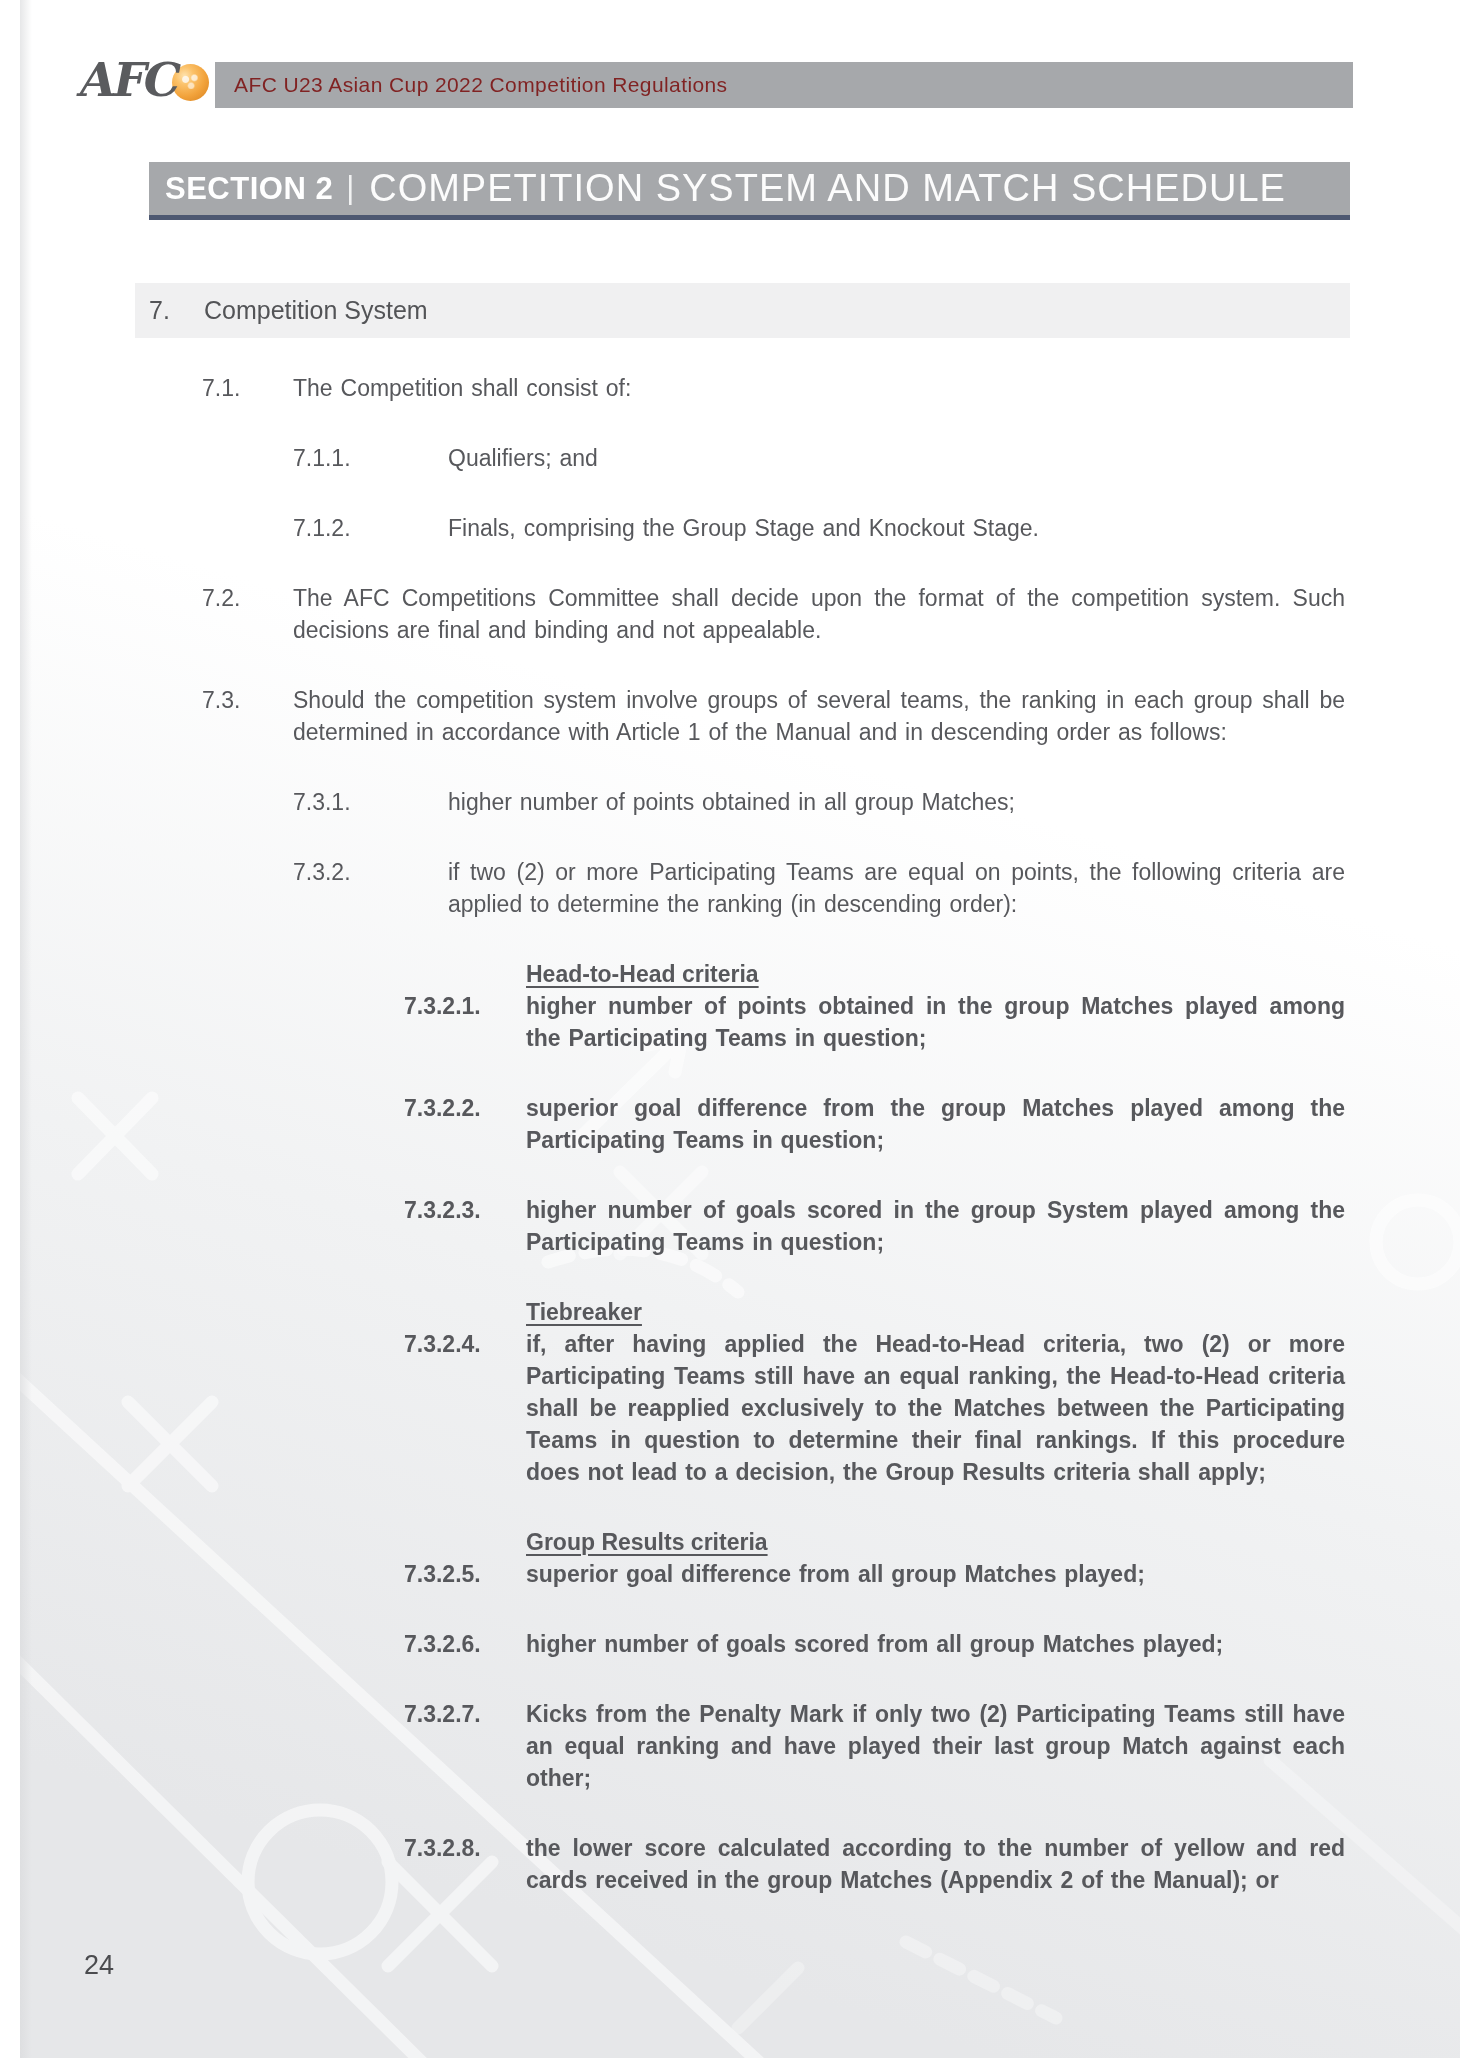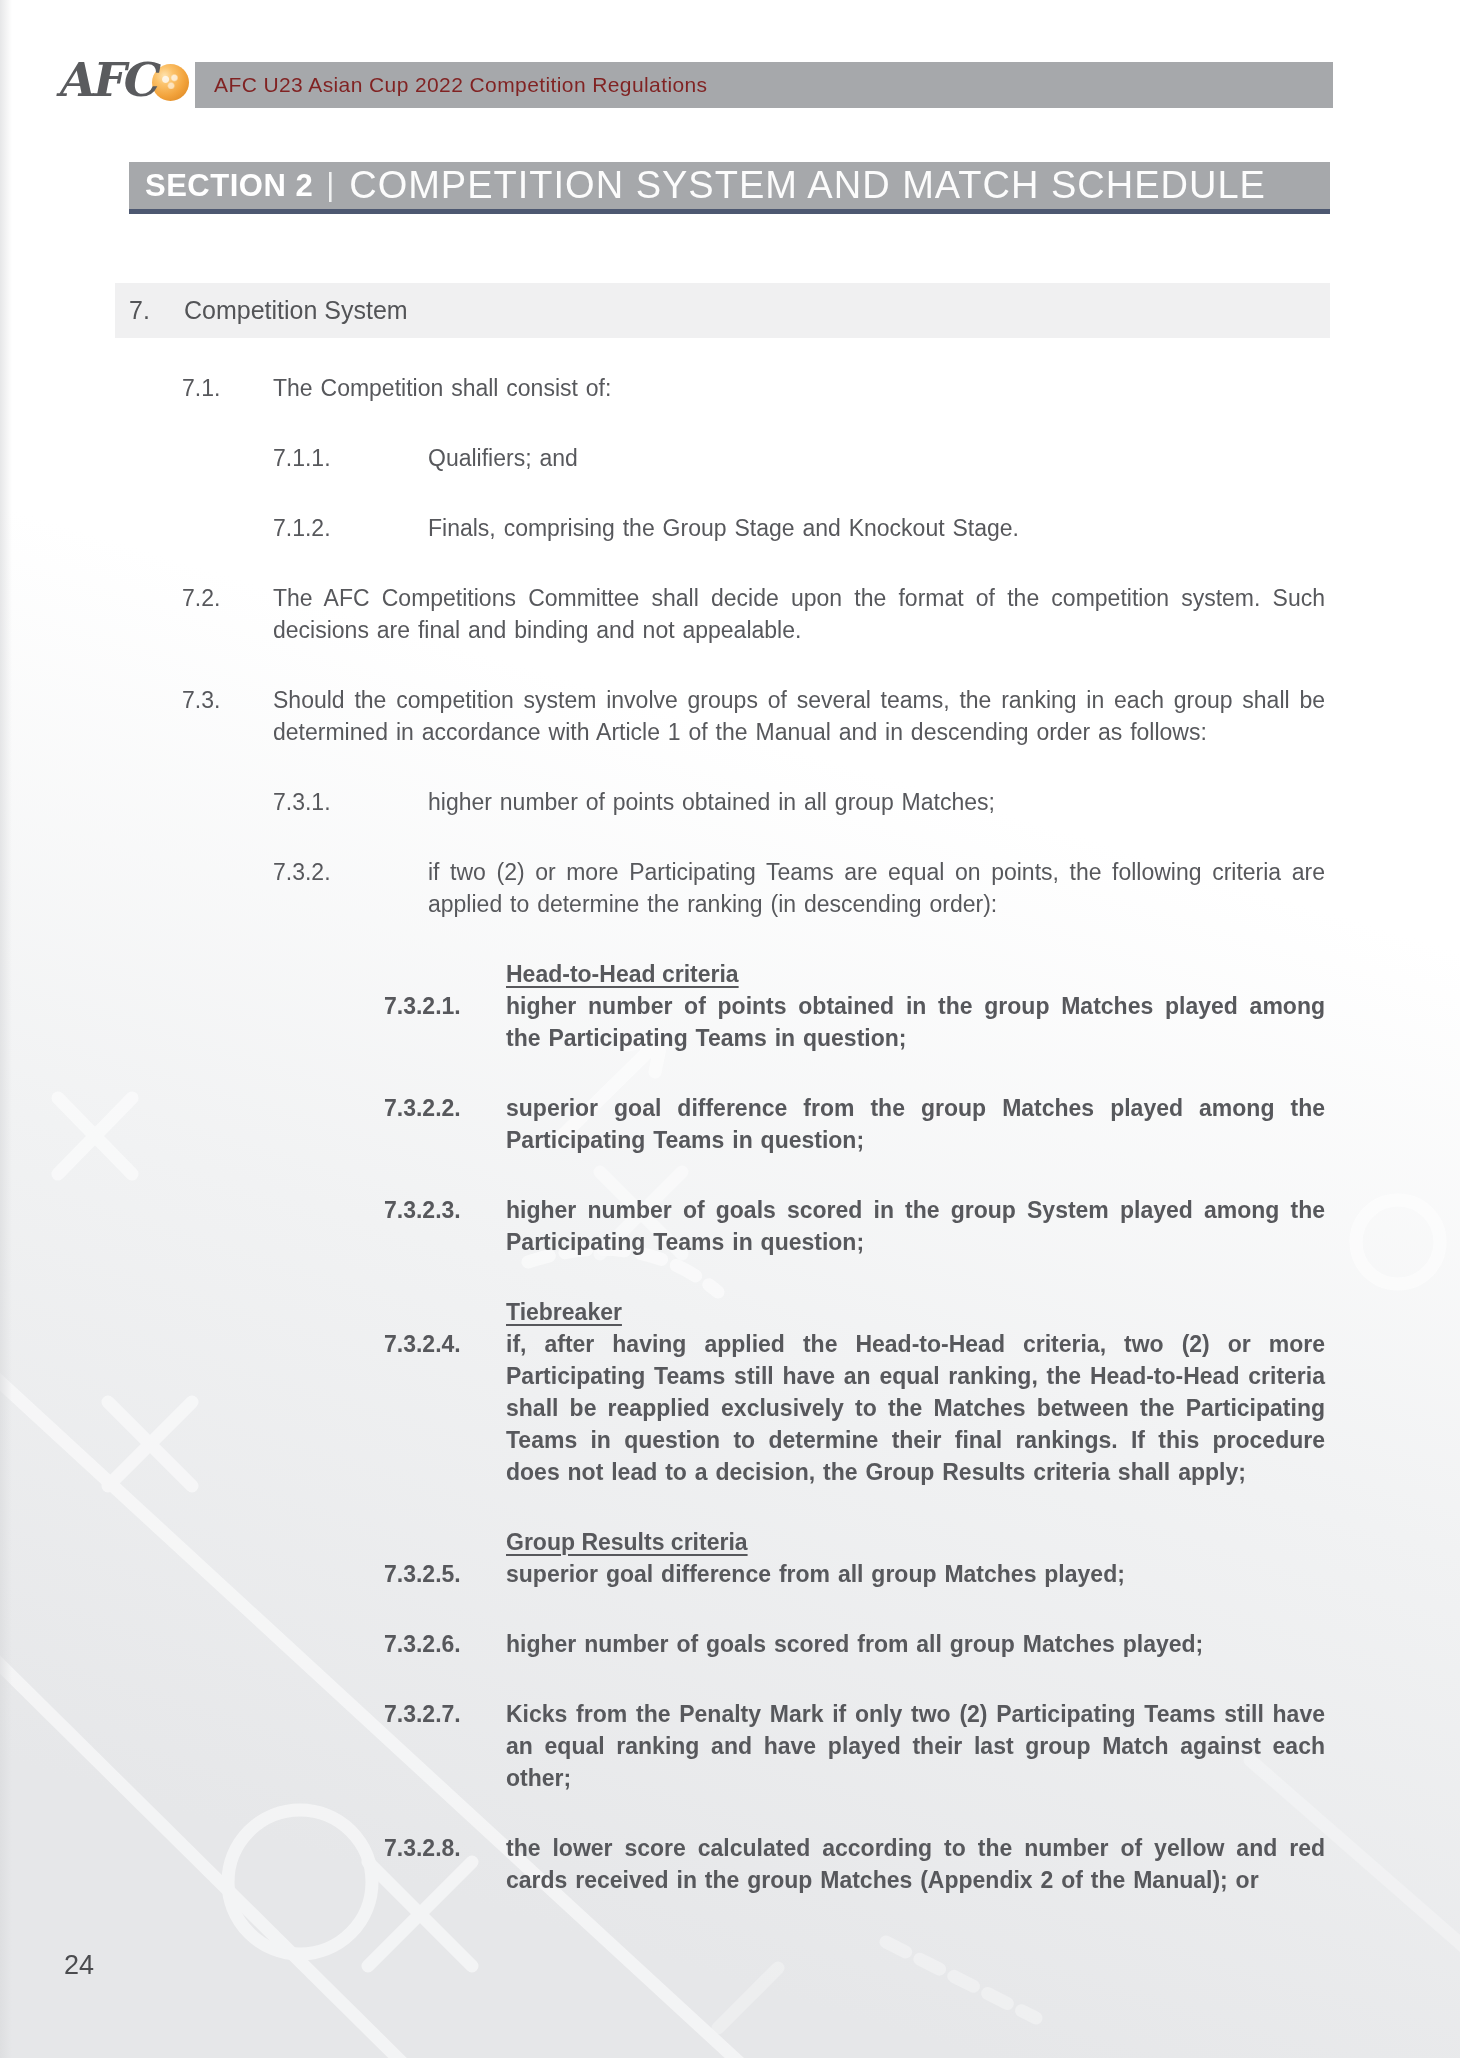--- a/index.html
+++ b/index.html
@@ -6,20 +6,21 @@
   html,body { width:1460px; height:2058px; overflow:hidden; }
   body {
     font-family:"Liberation Sans", sans-serif;
     color:var(--body-text, #57585c);
     background:#ffffff;
     position:relative;
   }
   .page {
     position:absolute; inset:0;
     background:linear-gradient(197deg, #ffffff 38%, #f1f2f3 62%, #e6e7e9 88%);
+    margin-left:20px;
   }
   
   .page::before {
     content:""; position:absolute; left:0; top:0; bottom:0; width:12px;
     background:linear-gradient(to right, #d9dadc, rgba(255,255,255,0));
     opacity:.65; z-index:3;
   }
   .watermark { position:absolute; inset:0; z-index:0; }
 
   
@@ -43,21 +44,21 @@
   }
   .header-bar {
     position:absolute; left:195px; top:62px; width:1138px; height:46px; z-index:2;
     background:var(--banner-gray, #a6a8ab);
     display:flex; align-items:center; padding-left:19px;
   }
   .header-bar span { color:#7f1d1d; font-size:21px; letter-spacing:.4px; opacity:.96; }
 
   
   .section-banner {
-    position:absolute; left:129px; top:162px; width:1201px; height:52px; z-index:2;
+    position:absolute; left:129px; top:162px; width:1201px; height:58px; z-index:2;
     background:var(--banner-gray, #a6a8ab);
     border-bottom:5px solid var(--banner-underline, #4d5871);
     display:flex; align-items:center; padding-left:16px; color:#ffffff;
   }
   .sb-label { font-size:31px; font-weight:700; letter-spacing:.5px; }
   .sb-divider { font-size:31px; font-weight:300; margin:0 15px 0 13px; opacity:.85; transform:translateY(-1px); }
   .sb-title { font-size:38px; font-weight:400; letter-spacing:1px; opacity:.97; }
 
   
   .article-strip {

